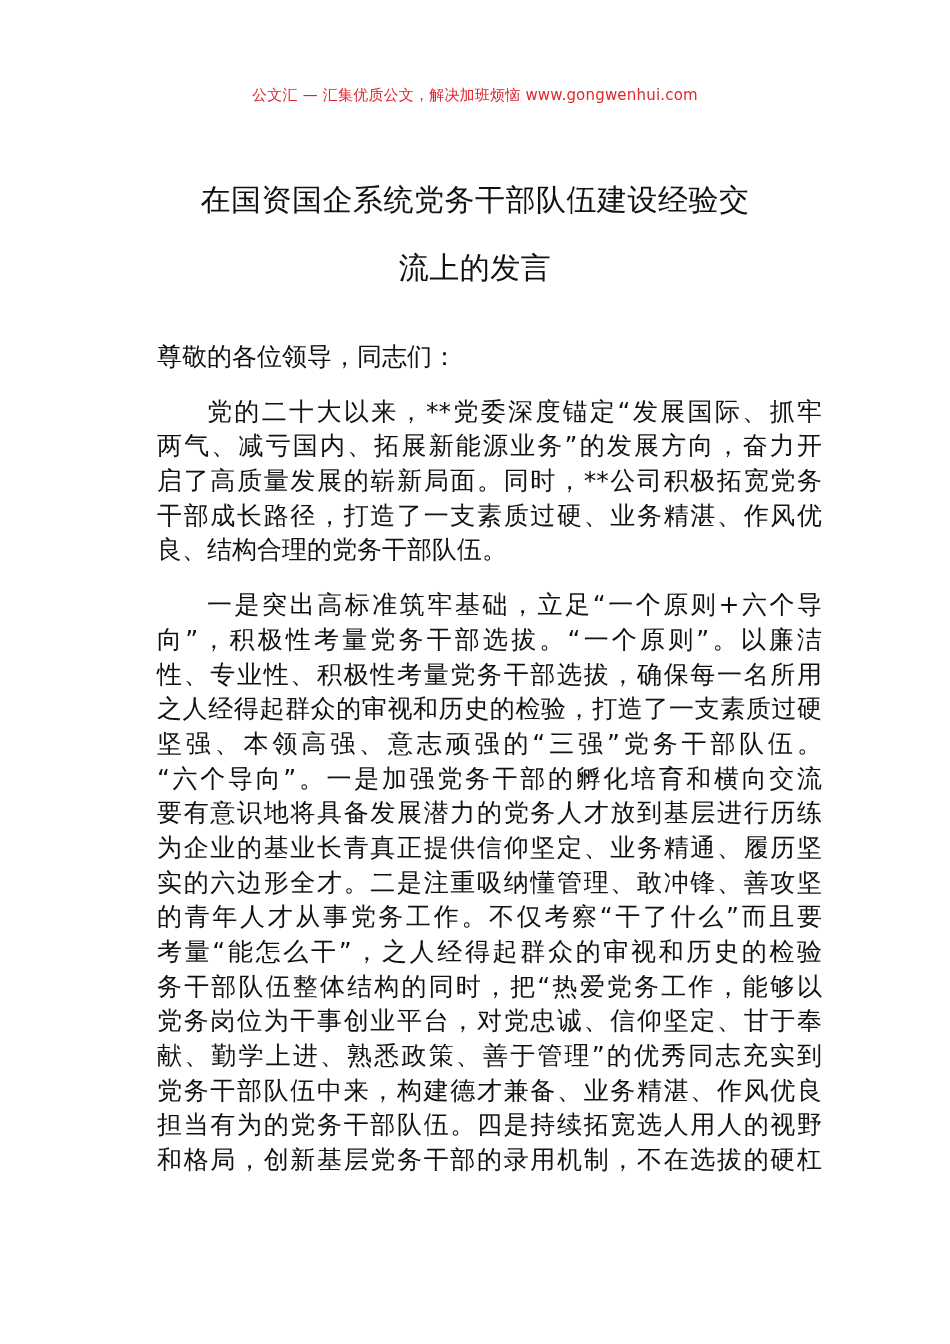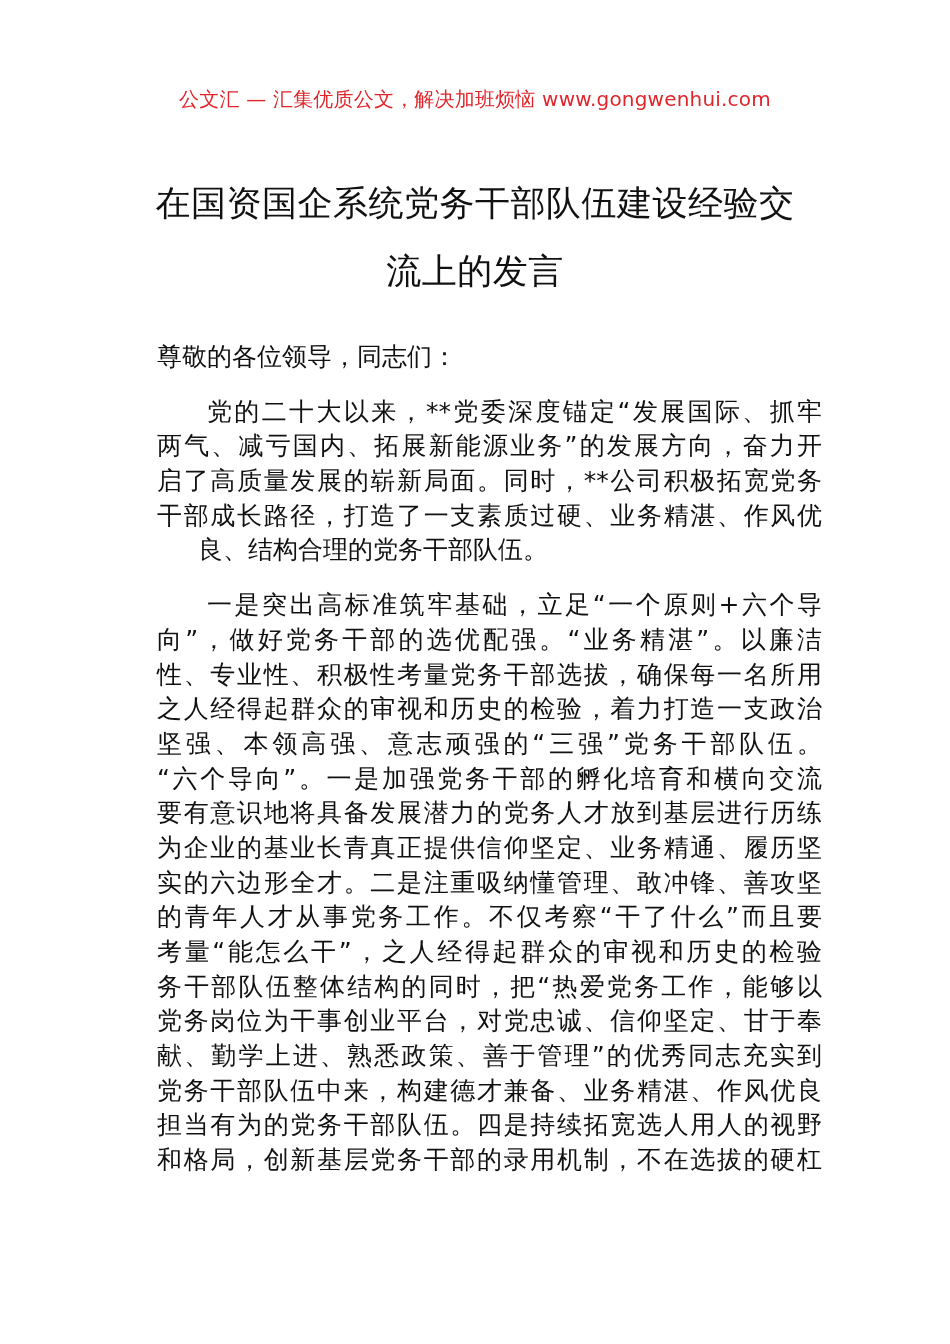--- a/index.html
+++ b/index.html
@@ -1,49 +1,49 @@
 <!DOCTYPE html>
 <html><head>
 <meta charset="utf-8">
 <style>
   html, body { margin:0; padding:0; background:#ffffff; }
   body { width:950px; height:1344px; position:relative; overflow:hidden;
          font-family:"DejaVu Sans","Liberation Sans",sans-serif; color:#111; }
   .header { position:absolute; top:86px; left:0; width:950px; text-align:center;
-            font-size:20px; color:#e0262b; letter-spacing:0.2px; }
+            font-size:15px; color:#e0262b; letter-spacing:0.2px; }
   .title { position:absolute; left:0; width:950px; text-align:center;
-           font-size:35px; color:#111; letter-spacing:0.5px; }
+           font-size:30px; color:#111; letter-spacing:0.5px; }
   .title.l1 { top:180px; }
   .title.l2 { top:248px; }
   .body-text { position:absolute; top:340px; left:157px; width:665px; }
   .line { height:34.7px; line-height:34.7px; font-size:25px; white-space:nowrap;
           text-align:justify; text-align-last:justify; }
-  .line.last { text-align-last:left;margin-left:41px; }
+  .line.last { text-align-last:left; }
   .line.indent { padding-left:50px;margin-top:20px; }
   .line.greet { text-align-last:left; }
 </style>
 </head>
 <body>
 
 <div class="header">公文汇 — 汇集优质公文，解决加班烦恼 www.gongwenhui.com</div>
 
 <div class="title l1">在国资国企系统党务干部队伍建设经验交</div>
 <div class="title l2">流上的发言</div>
 
 <div class="body-text">
   <div class="line greet">尊敬的各位领导，同志们：</div>
   <div class="line indent">党的二十大以来，**党委深度锚定“发展国际、抓牢</div>
   <div class="line">两气、减亏国内、拓展新能源业务”的发展方向，奋力开</div>
   <div class="line">启了高质量发展的崭新局面。同时，**公司积极拓宽党务</div>
   <div class="line">干部成长路径，打造了一支素质过硬、业务精湛、作风优</div>
   <div class="line last">良、结构合理的党务干部队伍。</div>
   <div class="line indent">一是突出高标准筑牢基础，立足“一个原则+六个导</div>
-  <div class="line">向”，做好党务干部的选优配强。“业务精湛”。以廉洁</div>
+  <div class="line">向”，积极性考量党务干部选拔。“一个原则”。以廉洁</div>
   <div class="line">性、专业性、积极性考量党务干部选拔，确保每一名所用</div>
-  <div class="line">之人经得起群众的审视和历史的检验，着力打造一支政治</div>
+  <div class="line">之人经得起群众的审视和历史的检验，打造了一支素质过硬</div>
   <div class="line">坚强、本领高强、意志顽强的“三强”党务干部队伍。</div>
   <div class="line">“六个导向”。一是加强党务干部的孵化培育和横向交流</div>
   <div class="line">要有意识地将具备发展潜力的党务人才放到基层进行历练</div>
   <div class="line">为企业的基业长青真正提供信仰坚定、业务精通、履历坚</div>
   <div class="line">实的六边形全才。二是注重吸纳懂管理、敢冲锋、善攻坚</div>
   <div class="line">的青年人才从事党务工作。不仅考察“干了什么”而且要</div>
   <div class="line">考量“能怎么干”，之人经得起群众的审视和历史的检验</div>
   <div class="line">务干部队伍整体结构的同时，把“热爱党务工作，能够以</div>
   <div class="line">党务岗位为干事创业平台，对党忠诚、信仰坚定、甘于奉</div>
   <div class="line">献、勤学上进、熟悉政策、善于管理”的优秀同志充实到</div>

